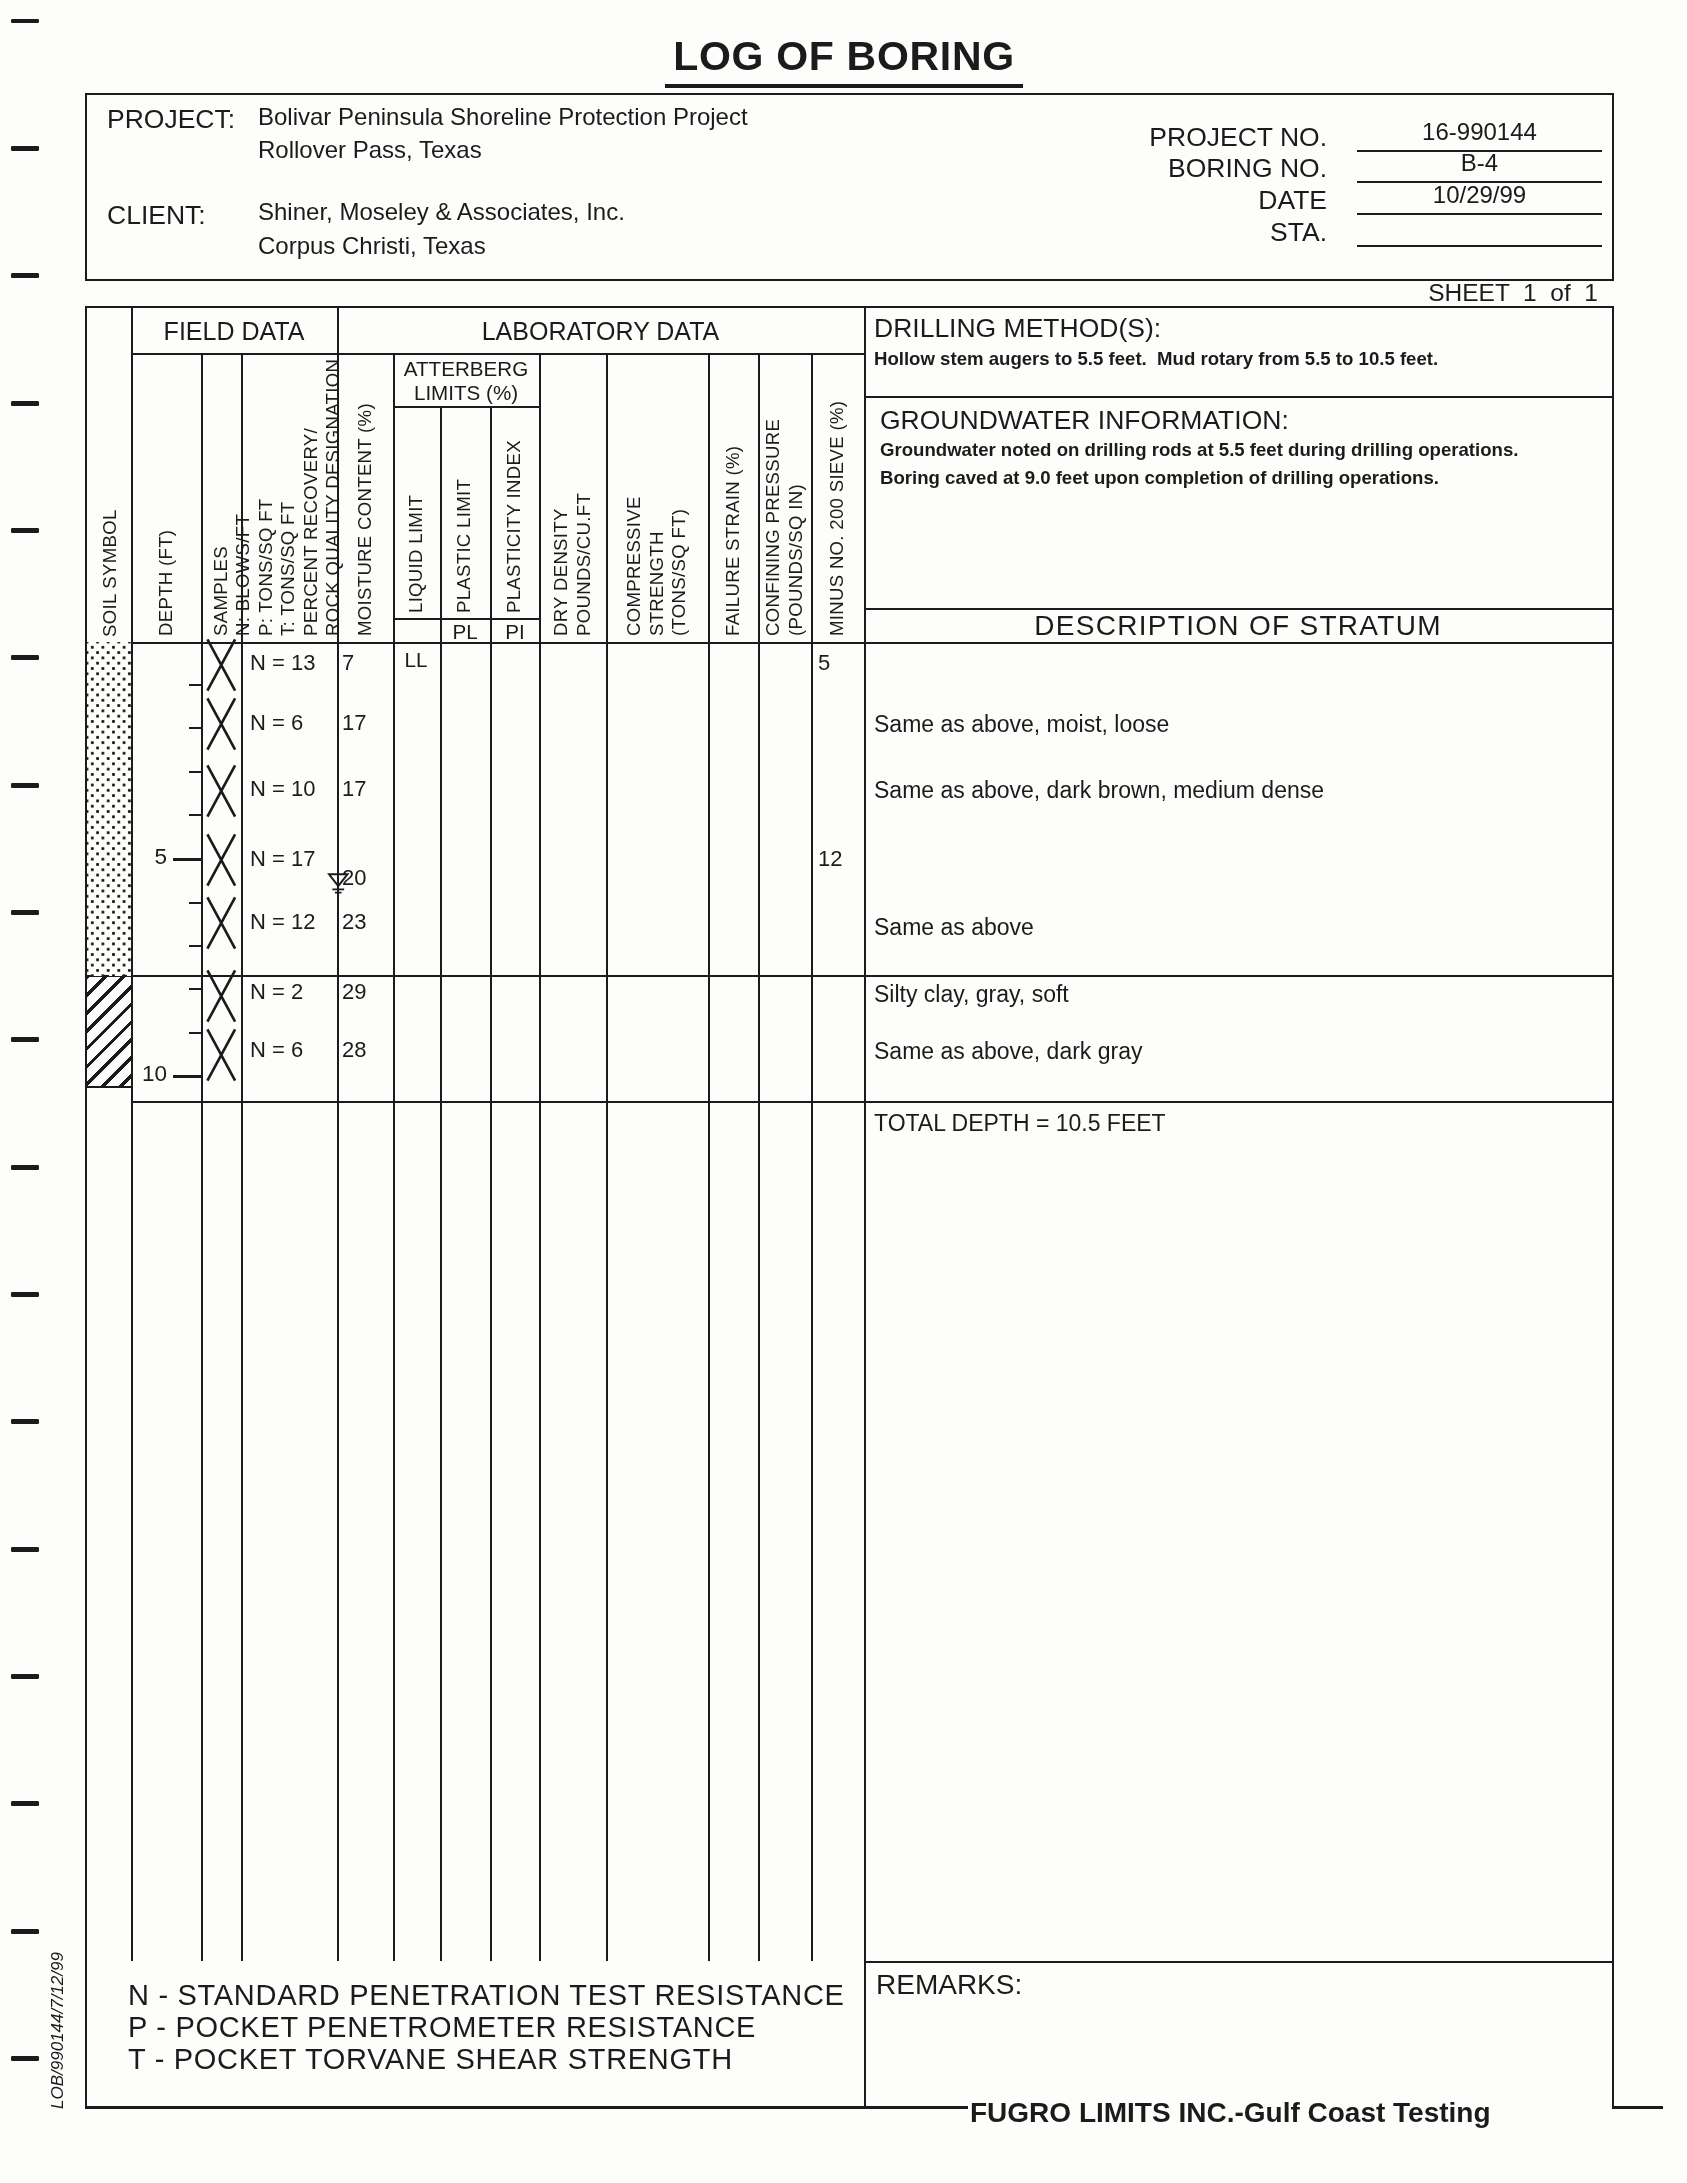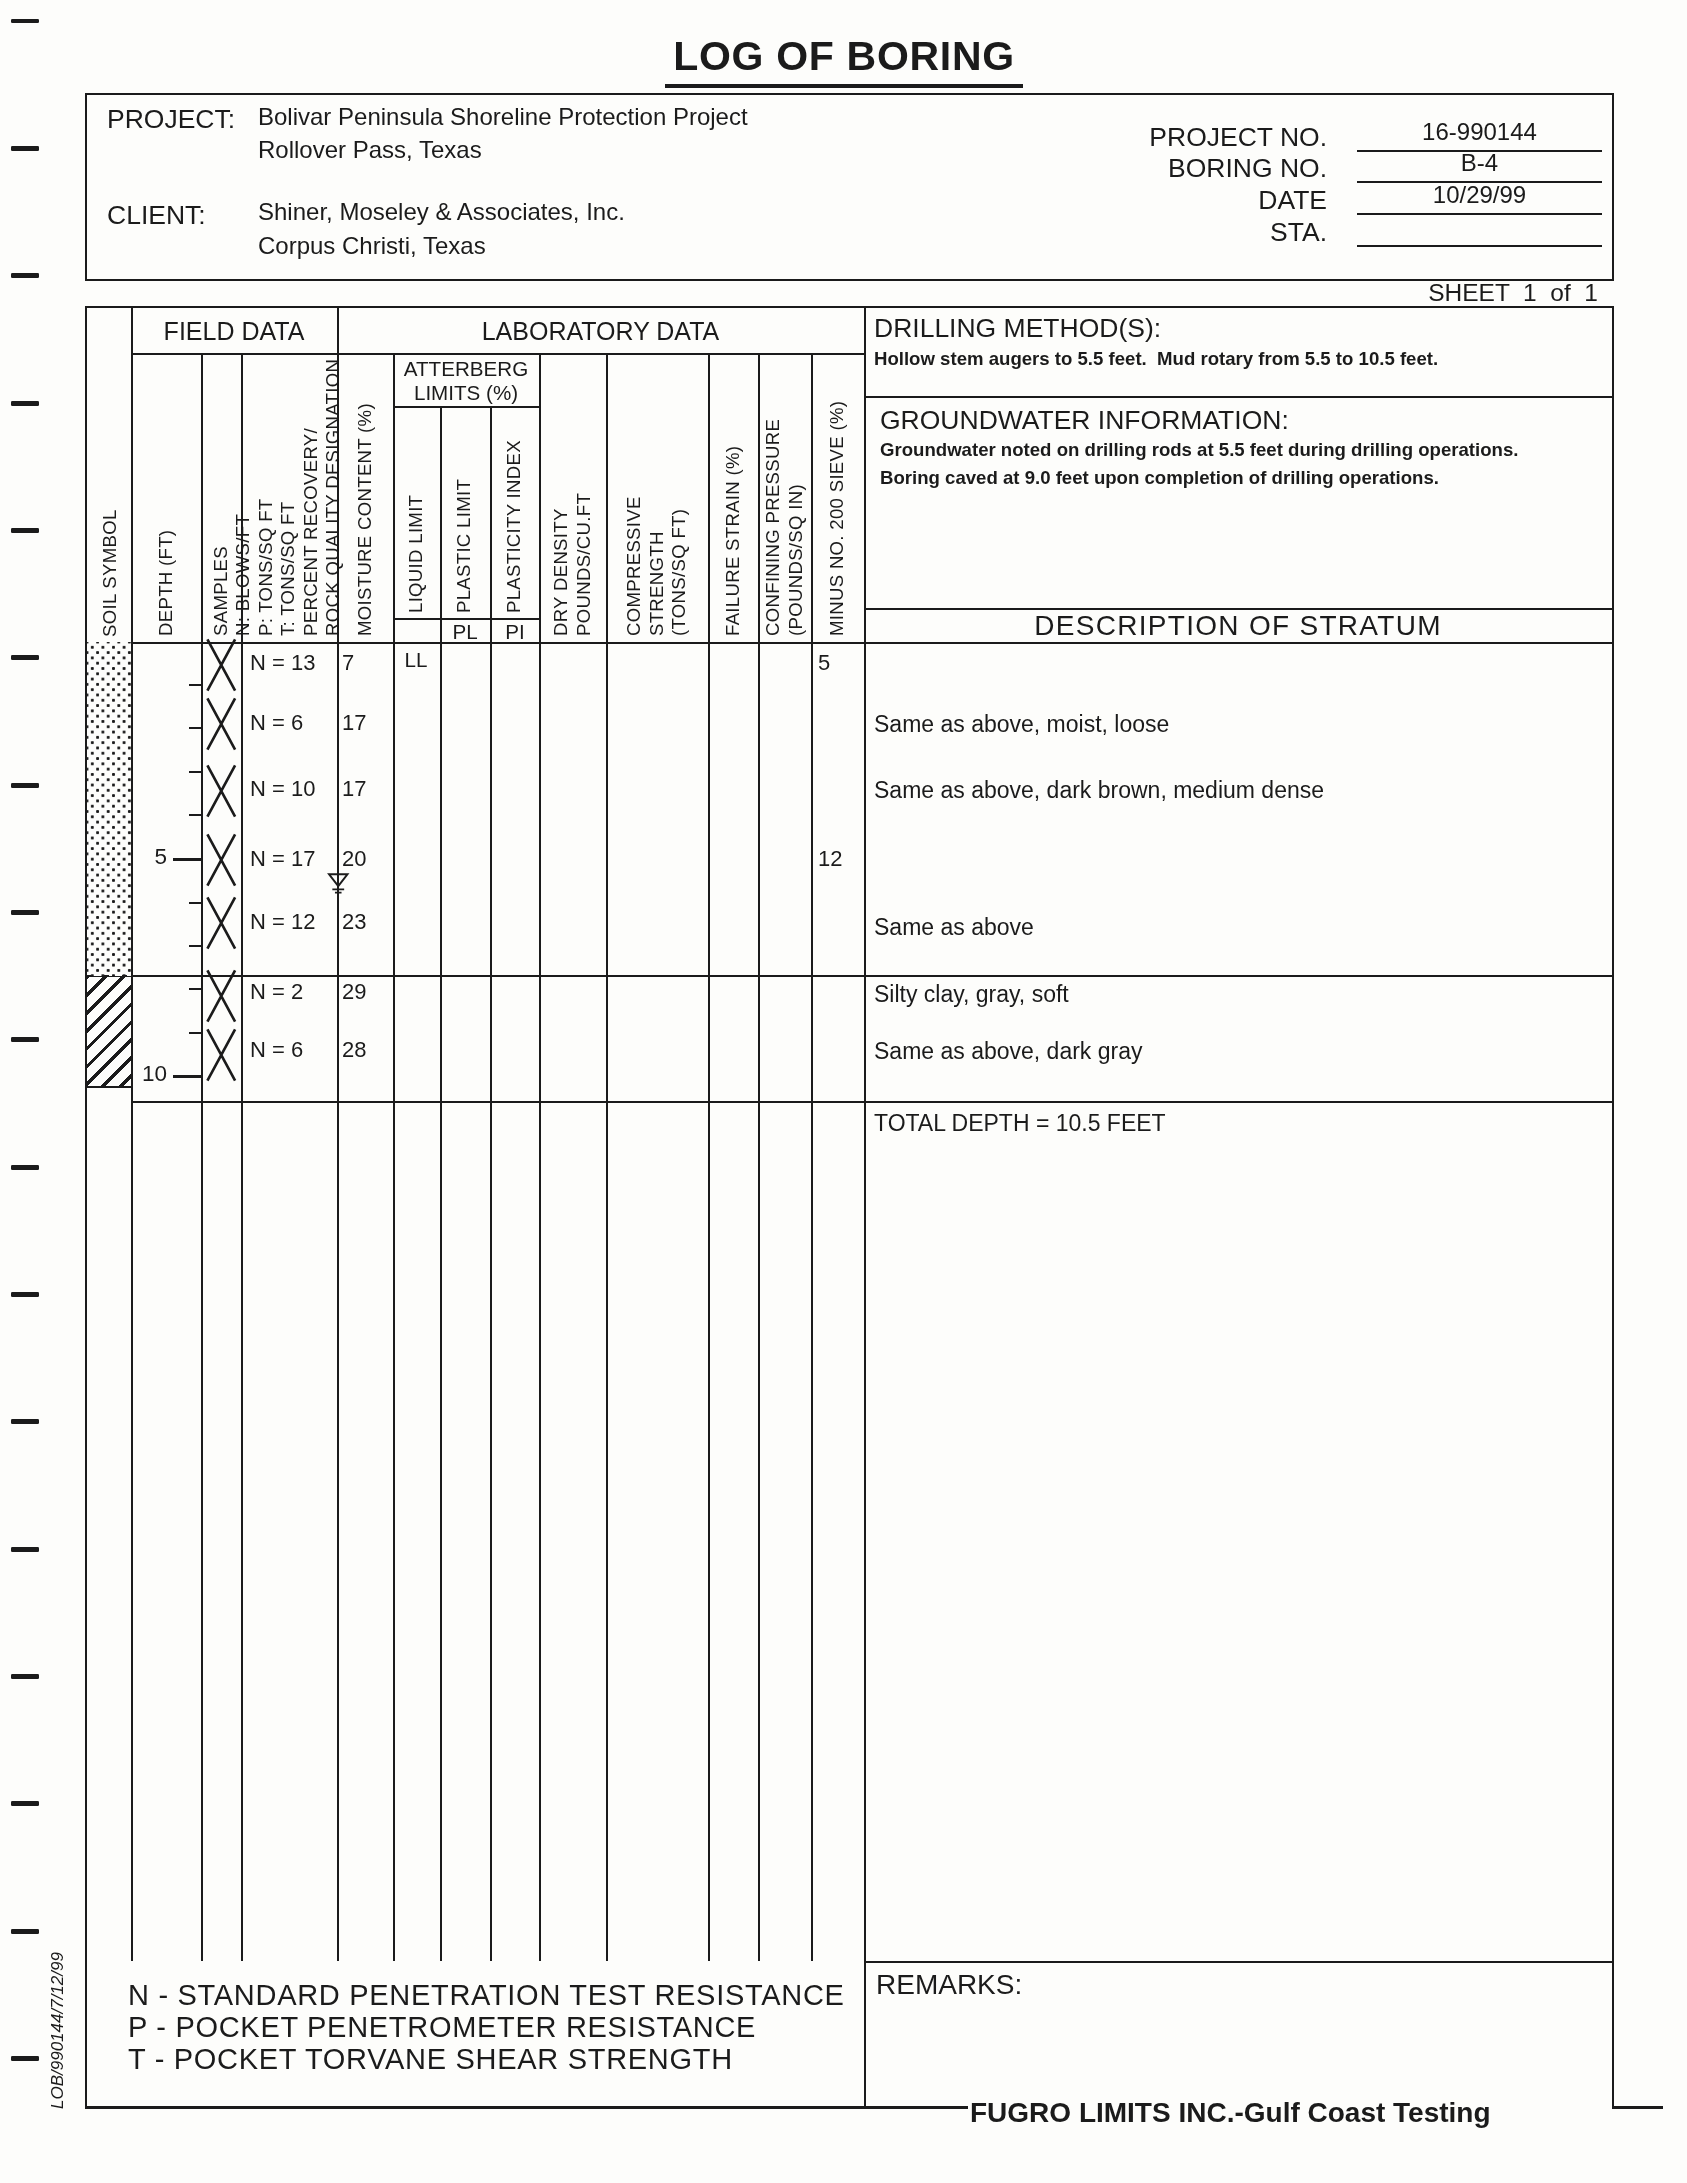--- a/index.html
+++ b/index.html
@@ -224,21 +224,21 @@
     <div class="nval pre" style="top:402px">N = 6</div>
     <div class="nval pre" style="top:468px">N = 10</div>
     <div class="nval pre" style="top:538px">N = 17</div>
     <div class="nval pre" style="top:601px">N = 12</div>
     <div class="nval pre" style="top:671px">N = 2</div>
     <div class="nval pre" style="top:729px">N = 6</div>
 
     <div class="mval" style="top:342px">7</div>
     <div class="mval" style="top:402px">17</div>
     <div class="mval" style="top:468px">17</div>
-    <div class="mval" style="top:538px">20</div>
+    <div class="mval" style="top:557px">20</div>
     <div class="mval" style="top:601px">23</div>
     <div class="mval" style="top:671px">29</div>
     <div class="mval" style="top:729px">28</div>
 
     <div class="sieveval" style="top:342px">5</div>
     <div class="sieveval" style="top:538px">12</div>
 
     <div class="desc preline" style="top:401px">Same as above, moist, loose</div>
     <div class="desc preline" style="top:467px">Same as above, dark brown, medium dense</div>
     <div class="desc preline" style="top:604px">Same as above</div>

